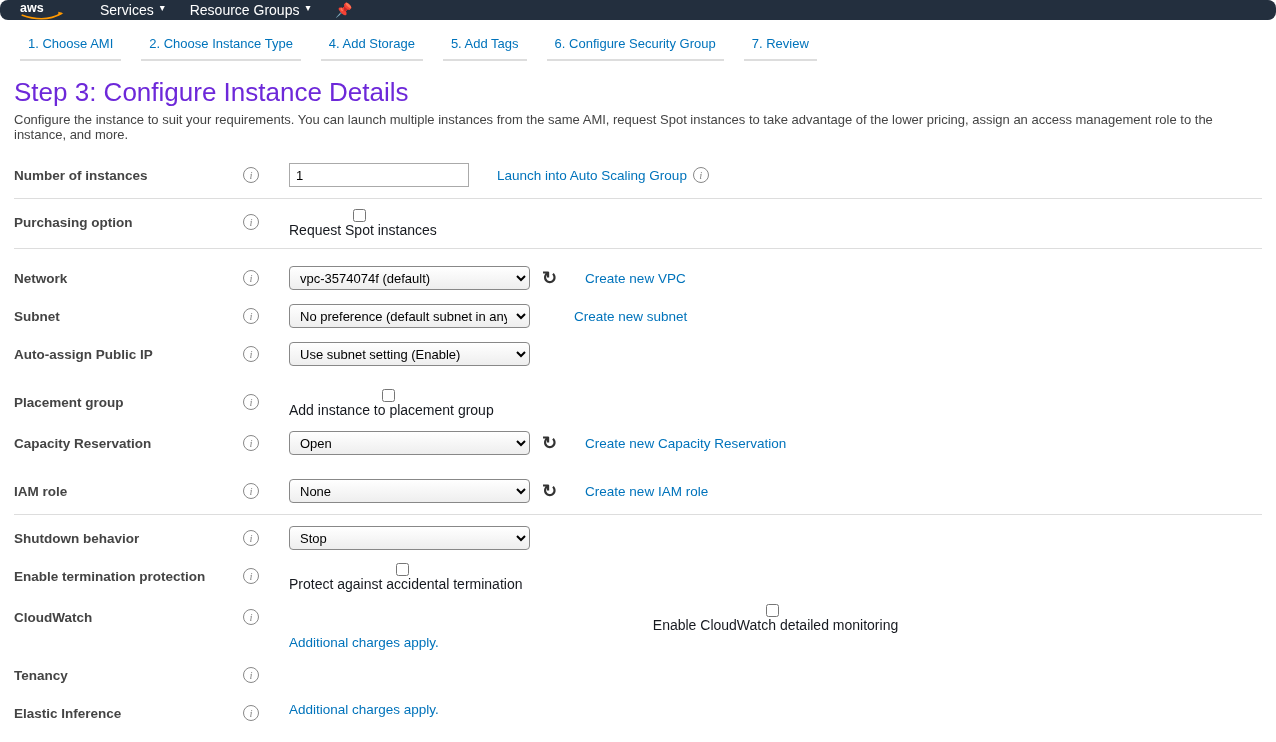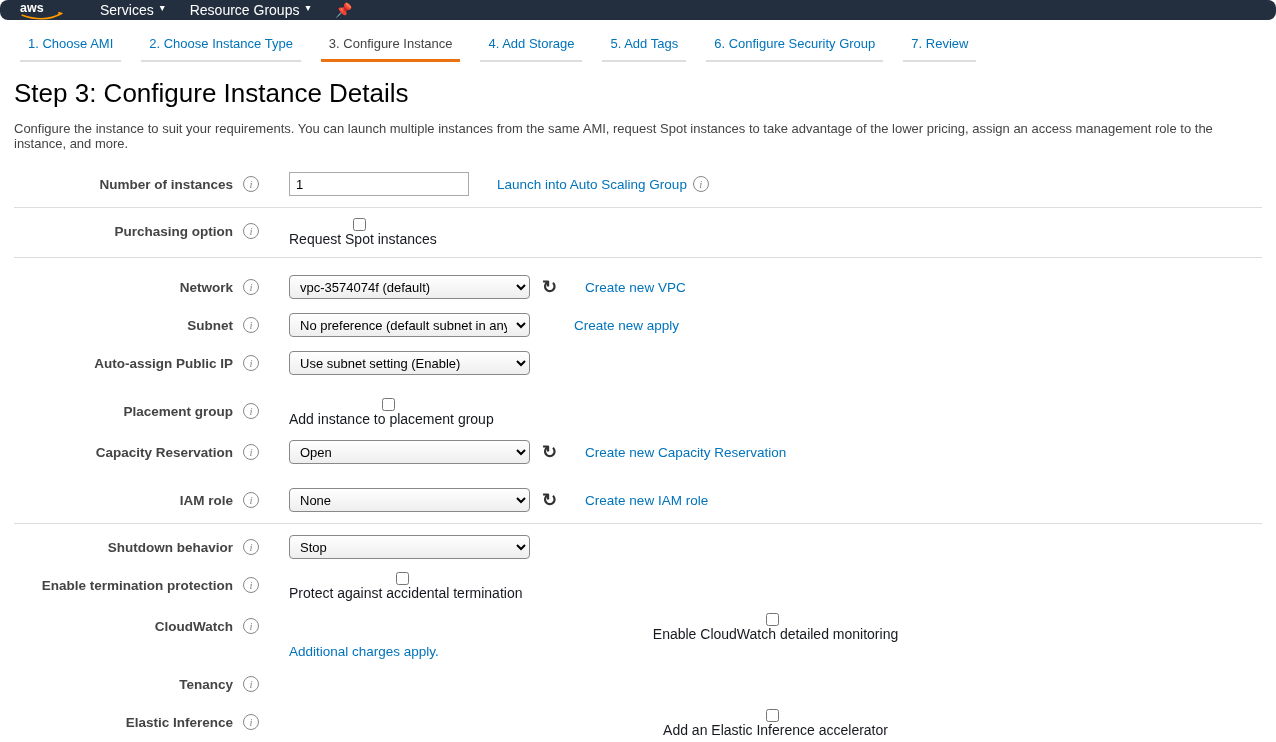--- a/index.html
+++ b/index.html
@@ -7,24 +7,24 @@
   .topnav{background:#232f3e;height:20px;display:flex;align-items:center;padding:0 20px;color:#fff;border-radius:8px;}
   .aws-logo{font-weight:700;color:#fff;margin-right:30px;display:flex;align-items:center;}
   .aws-logo svg{height:20px;}
   .nav-item{color:#fff;margin-right:25px;font-size:14px;display:flex;align-items:flex-start;cursor:pointer;}
   .nav-item .caret{margin-left:6px;font-size:10px;}
   .pin-icon{color:#fff;font-size:14px;cursor:pointer;}
   .wizard-tabs{display:flex;padding:10px 20px 0;border-bottom:0;}
   .wizard-tab{font-size:13px;padding:6px 8px 8px;margin-right:20px;color:#0073bb;cursor:pointer;border-bottom:2px solid #ddd;}
   .wizard-tab.active{color:#444;border-bottom:3px solid #ec7211;font-weight:400;}
   .page{padding:10px 14px 30px;}
-  h1.page-title{font-size:26px;font-weight:400;color:#000000;margin:6px 0 12px;}
+  h1.page-title{font-size:26px;font-weight:400;color:#6d28d9;margin:6px 0 4px;}
   .page-subtitle{font-size:13px;color:#444;margin-bottom:14px;}
   .form-row{display:flex;align-items:flex-start;padding:6px 0;}
-  .form-label-col{width:255px;text-align:right;padding-right:10px;display:flex;justify-content:flex-end;align-items:center;min-height:26px;}
+  .form-label-col{width:255px;text-align:right;padding-right:10px;display:flex;justify-content:space-between;align-items:center;min-height:26px;}
   .form-label{font-size:13.5px;color:#444;font-weight:600;}
   .info-icon{display:inline-flex;width:16px;height:16px;border:1px solid #888;border-radius:50%;align-items:center;justify-content:center;font-size:11px;color:#888;margin-left:10px;font-family:Georgia,serif;font-style:italic;cursor:pointer;}
   .form-value-col{flex:1;padding-left:20px;display:flex;align-items:center;flex-wrap:wrap;min-height:26px;}
   input[type=text].num-input{width:180px;height:24px;border:1px solid #aaa;padding:2px 6px;font-size:13px;}
   select.aws-select{width:241px;height:24px;border:1px solid #888;border-radius:4px;background:linear-gradient(#fff,#eee);font-size:13px;padding:1px 6px;}
   .refresh-icon{margin-left:12px;font-size:18px;color:#333;cursor:pointer;font-weight:700;}
   a.aws-link{color:#0073bb;text-decoration:none;font-size:13.5px;cursor:pointer;}
   .link-after{margin-left:28px;}
   .checkbox-row{display:flex;align-items:center;flex-direction:column;}
   input[type=checkbox]{margin-right:6px;}
@@ -50,21 +50,20 @@
   <span class="nav-item">
     <span>Resource Groups</span>
     <span class="caret">▾</span>
   </span>
   <span class="pin-icon">📌</span>
 </div>
 
 <div class="wizard-tabs">
   <div class="wizard-tab">1. Choose AMI</div>
   <div class="wizard-tab">2. Choose Instance Type</div>
-  <div class="wizard-tab active">3. Configure Instance</div>
   <div class="wizard-tab">4. Add Storage</div>
   <div class="wizard-tab">5. Add Tags</div>
   <div class="wizard-tab">6. Configure Security Group</div>
   <div class="wizard-tab">7. Review</div>
 </div>
 
 <div class="page">
   <h1 class="page-title">Step 3: Configure Instance Details</h1>
   <p class="page-subtitle">Configure the instance to suit your requirements. You can launch multiple instances from the same AMI, request Spot instances to take advantage of the lower pricing, assign an access management role to the instance, and more.</p>
 
@@ -109,21 +108,21 @@
     </div>
   </div>
 
   <div class="form-row">
     <div class="form-label-col">
       <span class="form-label">Subnet</span>
       <span class="info-icon">i</span>
     </div>
     <div class="form-value-col">
       <select class="aws-select"><option>No preference (default subnet in any Availability Zone)</option></select>
-      <a class="aws-link" style="margin-left:44px">Create new apply</a>
+      <a class="aws-link" style="margin-left:44px">Create new subnet</a>
     </div>
   </div>
 
   <div class="form-row">
     <div class="form-label-col">
       <span class="form-label">Auto-assign Public IP</span>
       <span class="info-icon">i</span>
     </div>
     <div class="form-value-col">
       <select class="aws-select"><option>Use subnet setting (Enable)</option></select>
@@ -212,21 +211,17 @@
       <span class="info-icon">i</span>
     </div>
   </div>
 
   <div class="form-row">
     <div class="form-label-col">
       <span class="form-label">Elastic Inference</span>
       <span class="info-icon">i</span>
     </div>
     <div class="form-value-col" style="display:block">
-      <label class="checkbox-row">
-        <input type="checkbox" style="">
-        <span>Add an Elastic Inference accelerator</span>
-      </label>
       <a class="aws-link sub-link">Additional charges apply.</a>
     </div>
   </div>
 
 </div>
 
 </body></html>

